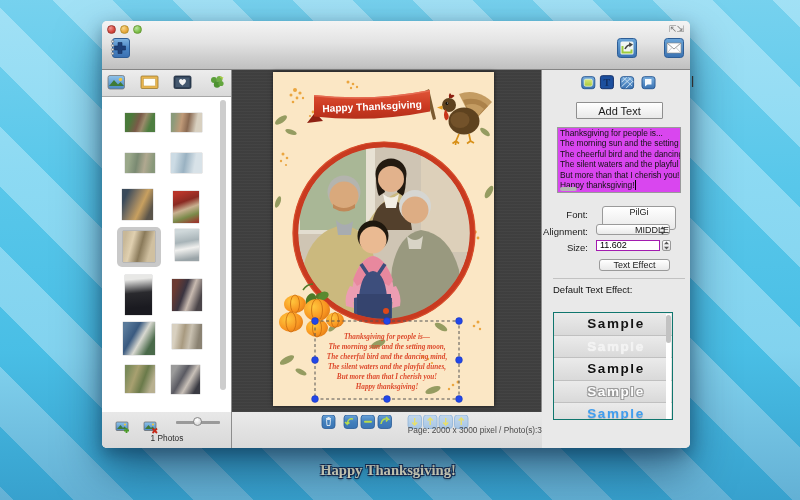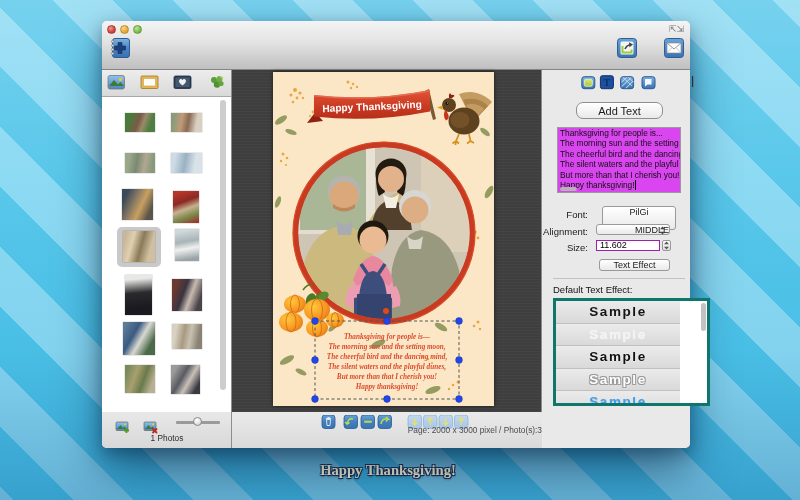--- a/index.html
+++ b/index.html
@@ -37,31 +37,31 @@
 #scroll1{position:absolute;left:118px;top:3px;width:6px;height:290px;background:#cdcdcd;border-radius:3px;}
 
 #canvas{position:absolute;left:130px;top:49px;width:310px;height:342px;background:#404040 repeating-linear-gradient(0deg, rgba(255,255,255,0.018) 0 1px, rgba(0,0,0,0.022) 1px 3px);border-right:1px solid #8d8d8d;box-sizing:border-box;}
 #cbottom{position:absolute;left:130px;top:391px;width:310px;height:36px;background:linear-gradient(to bottom,#eaeaea,#dadada);}
 #pageinfo{position:absolute;left:0;top:13px;width:310px;text-align:right;font-size:8.3px;color:#4a4a4a;}
 
 #card{position:absolute;left:41px;top:2px;width:221px;height:334px;background:#fbe7c5;box-shadow:0 0 4px rgba(0,0,0,.6);overflow:hidden;}
 
 #rpanel{position:absolute;left:440px;top:49px;width:148px;height:378px;background:#e9e9e9;border-radius:0 0 5px 0;}
 .rbtn{position:absolute;border:1px solid #9a9a9a;background:linear-gradient(to bottom,#ffffff,#e9e9e9);box-sizing:border-box;color:#1a1a1a;text-align:center;}
-#addtext{left:34px;top:32px;width:87px;height:17px;border-radius:7px;font-size:11px;line-height:16px;border:1.5px solid #8f8f8f;}
+#addtext{left:34px;top:32px;width:87px;height:17px;border-radius:1px;font-size:11px;line-height:16px;border:1.5px solid #8f8f8f;}
 #textarea{position:absolute;left:15px;top:57px;width:124px;height:66px;background:#d946ef;border:1px solid #9a9a9a;box-sizing:border-box;font-size:8.4px;line-height:10.4px;color:#111;padding:0 0 0 2px;letter-spacing:-0.05px;overflow:hidden;white-space:nowrap;}
 .rlabel{position:absolute;font-size:9.5px;color:#1a1a1a;text-align:right;}
 #fontbtn{left:60px;top:136px;width:74px;height:24px;border-radius:3px;font-size:9px;line-height:10px;}
 #alignsel{left:54px;top:154px;width:74px;height:11px;border-radius:3px;font-size:9px;line-height:10px;text-align:right;padding-left:5px;}
 #sizeinput{position:absolute;left:54px;top:170px;width:64px;height:11px;background:#fff;border:1px solid #a21caf;box-sizing:border-box;font-size:9px;line-height:9px;padding-left:3px;}
 #stepper{position:absolute;left:120px;top:170px;width:9px;height:11px;border:1px solid #999;border-radius:2px;background:linear-gradient(to bottom,#fff,#ddd);box-sizing:border-box;}
 #fxbtn{left:57px;top:188.5px;width:71px;height:12px;border-radius:3px;font-size:9px;line-height:11px;}
 #divider{position:absolute;left:11px;top:208px;width:132px;height:1px;background:#c2c2c2;}
 #dte{position:absolute;left:11px;top:214px;font-size:9.5px;color:#111;}
-#fxlist{position:absolute;left:11px;top:228px;width:157px;height:108px;border:3px solid #0f766e;background:#fff;box-sizing:border-box;overflow:hidden;}
+#fxlist{position:absolute;left:11px;top:242px;width:120px;height:108px;border:1px solid #0f766e;background:#fff;box-sizing:border-box;overflow:hidden;}
 .fxrow{position:relative;width:124px;height:21.6px;background:linear-gradient(to bottom,#ebebeb,#d9d9d9);border-bottom:1px solid #c0c0c0;text-align:center;font-weight:bold;font-size:13.5px;line-height:21px;letter-spacing:1.6px;}
 #fxscroll{position:absolute;right:1px;top:1px;width:5px;height:106px;background:#fff;}
 #fxthumb{position:absolute;left:0px;top:1px;width:5px;height:28px;background:#c2c2c2;border-radius:2.5px;}
 </style>
 </head>
 <body>
 <div id="caption">Happy Thanksgiving!</div>
 <div id="win">
   <div id="header">
     <div class="tl" id="tl1"></div>

